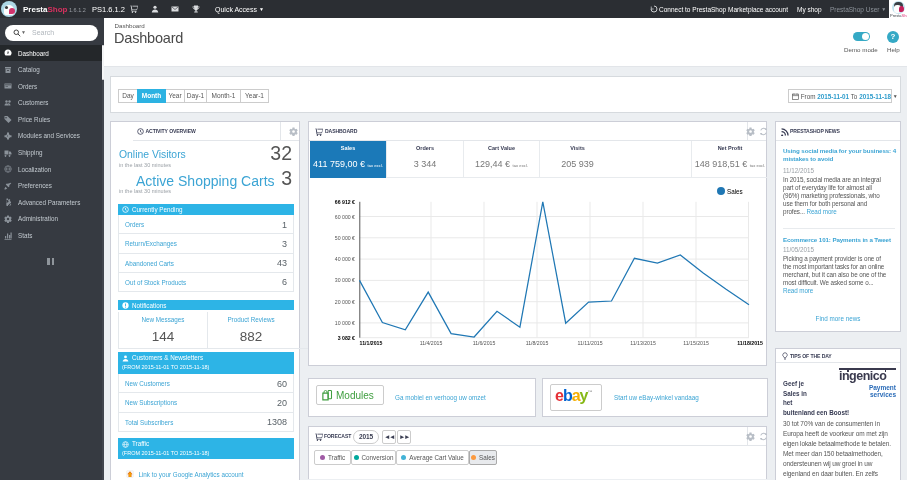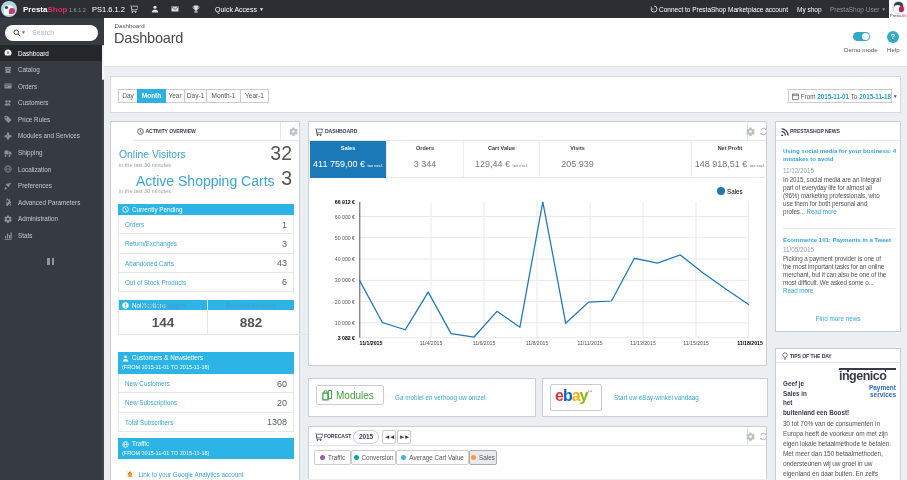--- a/index.html
+++ b/index.html
@@ -241,21 +241,21 @@
     </div>
 
   <div class="cyanbar" style="top:177.5px;height:10.5px;">
     <svg class="abs" style="left:4px;top:2.5px;" width="7" height="7" viewBox="0 0 16 16">
         <circle cx="8" cy="8" r="7.2" fill="#fff"></circle>
         <rect x="7" y="3.5" width="2" height="6" fill="#2db4e6"></rect>
         <rect x="7" y="10.8" width="2" height="2" fill="#2db4e6"></rect>
       </svg>
     <span class="abs" style="left:14px;top:2.5px;font-size:6.3px;">Notifications</span>
   </div>
-  <div class="abs" style="left:7px;top:176px;width:193px;height:37px;border:1px solid #e4e8ec;border-top:none;font-weight:bold;">
+  <div class="abs" style="left:7px;top:190px;width:193px;height:37px;border:1px solid #e4e8ec;border-top:none;">
     <div class="abs" style="left:88px;top:0;width:1px;height:37px;background:#e4e8ec;"></div>
     <div class="abs blu" style="left:0;top:4px;width:88px;text-align:center;font-size:6.3px;">New Messages</div>
     <div class="abs blu" style="left:88px;top:4px;width:88px;text-align:center;font-size:6.3px;">Product Reviews</div>
     <div class="abs" style="left:0;top:16.5px;width:88px;text-align:center;font-size:13.5px;color:#555;">144</div>
     <div class="abs" style="left:88px;top:16.5px;width:88px;text-align:center;font-size:13.5px;color:#555;">882</div>
   </div>
 
   <div class="cyanbar" style="top:230px;height:22px;">
     <svg class="abs" style="left:4px;top:3px;" width="7" height="7" viewBox="0 0 16 16" fill="#fff">
         <circle cx="8" cy="4.5" r="3.2"></circle>

